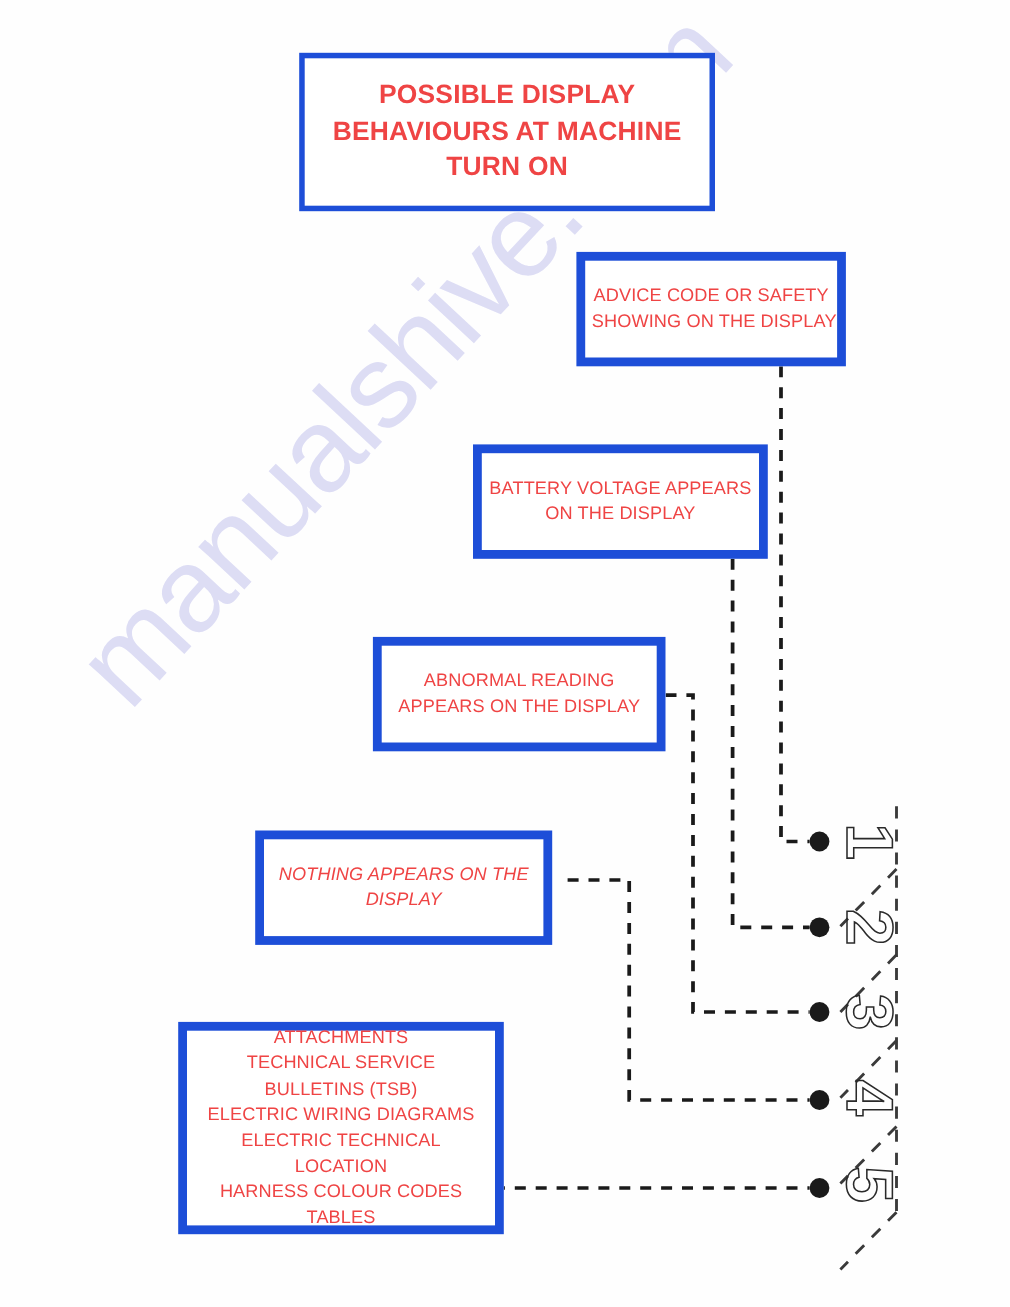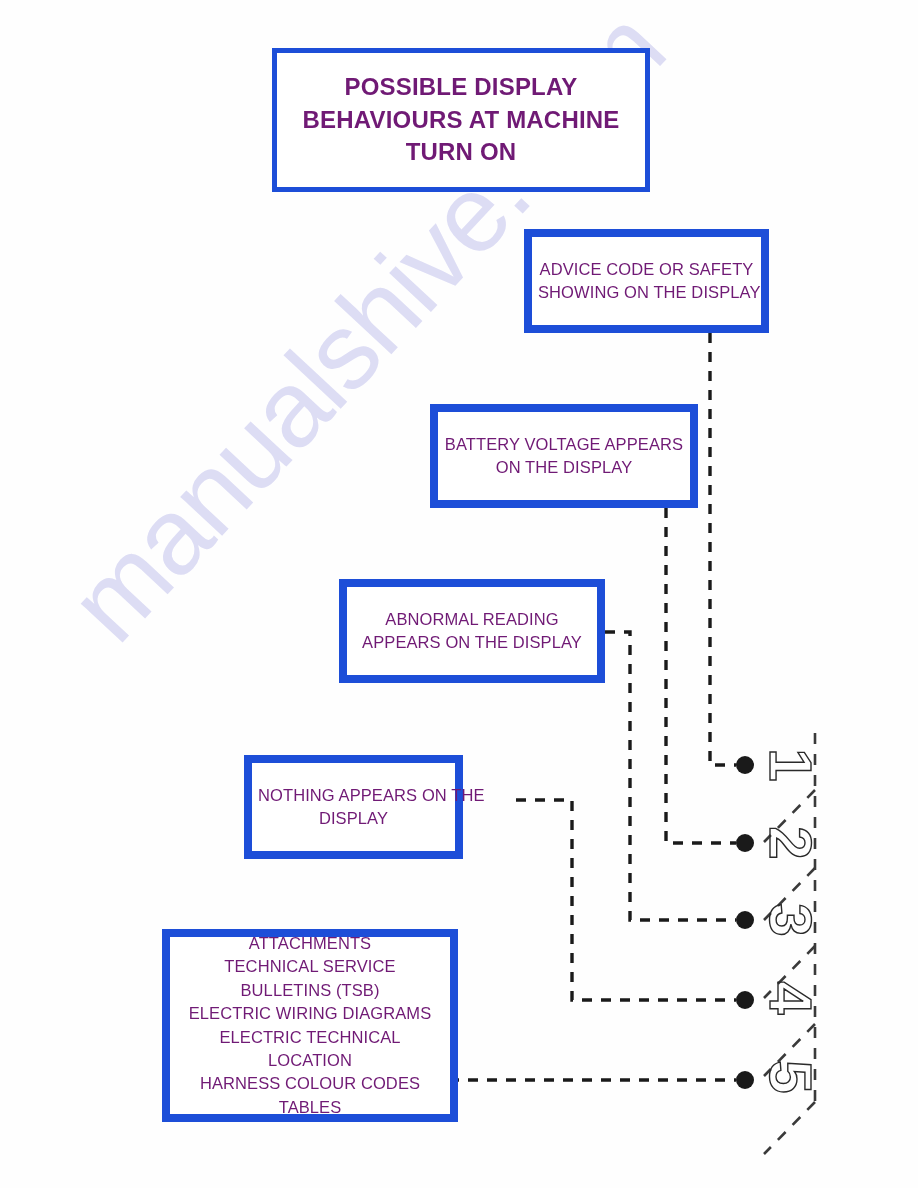--- a/index.html
+++ b/index.html
@@ -55,21 +55,21 @@
   .node {
     position: absolute;
     box-sizing: border-box;
     background: #ffffff;
     border: 8px solid #1d4ed8;
     display: flex;
     align-items: center;
     justify-content: center;
     text-align: center;
     z-index: 3;
-    color: #701a75;
+    color: #ef4444;
   }
   .node .lines {
     width: 100%;
     padding: 0 6px;
     box-sizing: border-box;
   }
   .node .ln {
     display: block;
     white-space: nowrap;
   }
@@ -93,21 +93,21 @@
   .stage .ln {
     font-size: 16.5px;
     font-weight: 400;
     line-height: 1.42;
     letter-spacing: 0.1px;
   }
 
   #node-1 { left: 524px; top: 229px; width: 245px; height: 104px; }
   #node-2 { left: 430px; top: 404px; width: 268px; height: 104px; }
   #node-3 { left: 339px; top: 579px; width: 266px; height: 104px; }
-  #node-4 { left: 244px; top: 755px; width: 219px; height: 104px; }
+  #node-4 { left: 232px; top: 755px; width: 270px; height: 104px; font-style: italic; }
   #node-5 { left: 162px; top: 929px; width: 296px; height: 193px; }
 
   #node-5 .ln {
     font-size: 16.5px;
     line-height: 1.42;
   }
 
   
   .digit {
     position: absolute;

